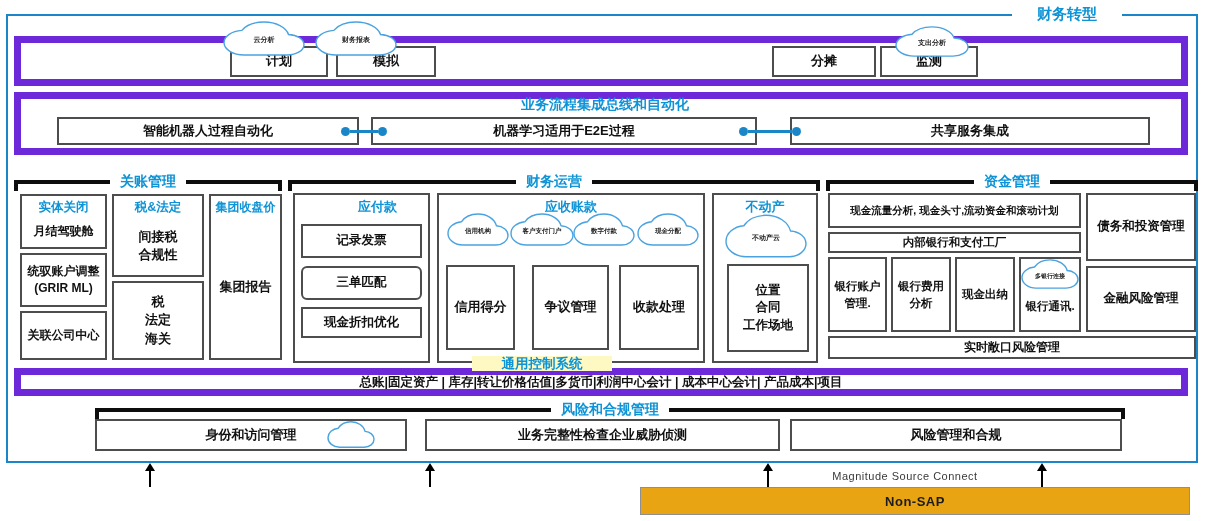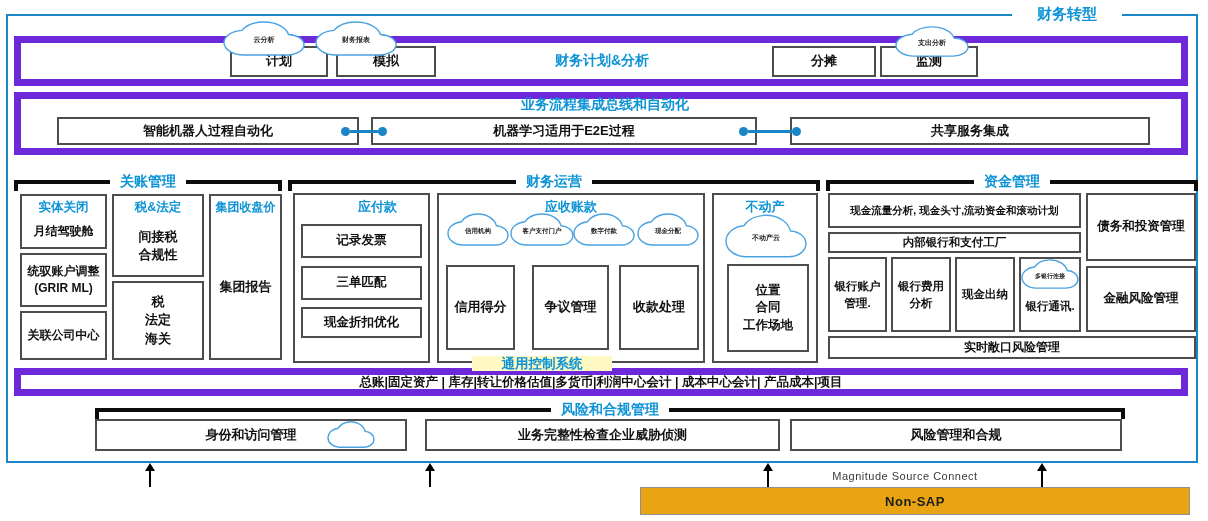--- a/index.html
+++ b/index.html
@@ -47,21 +47,20 @@
 </style>
 </head>
 <body>
 
 <div id="canvas">
 
   <div class="frame" style="left:6px;top:14px;width:1192px;height:449px;"></div>
   <div class="sec-title" style="left:1012px;top:5px;width:110px;font-size:15px;background:#fff;line-height:18px;">财务转型</div>
 
   <div class="panel" style="left:14px;top:36px;width:1174px;height:50px;"></div>
-  <div class="sec-title" style="left:502px;top:52px;width:200px;font-size:14px;">财务计划&amp;分析</div>
   <div class="tbox" style="left:230px;top:46px;width:98px;height:31px;">计划</div>
   <div class="tbox" style="left:336px;top:46px;width:100px;height:31px;">模拟</div>
   <div class="tbox" style="left:772px;top:46px;width:104px;height:31px;">分摊</div>
   <div class="tbox" style="left:880px;top:46px;width:98px;height:31px;">监测</div>
 
   <div class="cloud" style="left:224px;top:21px;width:80px;height:35px;">
     <svg viewBox="0 3.5 24 17" preserveAspectRatio="none">
         <path d="M19.35 10.04C18.67 6.59 15.64 4 12 4 9.11 4 6.6 5.64 5.35 8.04 2.34 8.36 0 10.91 0 14c0 3.31 2.69 6 6 6h13c2.76 0 5-2.24 5-5 0-2.64-2.05-4.78-4.65-4.96z"></path>
       </svg>
     <span class="cloud-label">云分析</span>
@@ -118,21 +117,21 @@
     <span class="fill">集团报告</span>
   </div>
 
   <div class="bracket" style="left:288px;top:180px;width:532px;">
     <span class="bracket-label">财务运营</span>
   </div>
 
   <div class="gpanel" style="left:293px;top:193px;width:137px;height:170px;"></div>
   <div class="sec-title" style="left:293px;top:198px;width:137px;font-size:13px;margin-left:16px;">应付款</div>
   <div class="tbox" style="left:301px;top:224px;width:121px;height:34px;font-size:12.5px;">记录发票</div>
-  <div class="tbox" style="left:301px;top:266px;width:121px;height:34px;font-size:12.5px;">三单匹配</div>
+  <div class="tbox" style="left:301px;top:266px;width:121px;height:34px;font-size:12.5px;border-radius:6px;">三单匹配</div>
   <div class="tbox" style="left:301px;top:307px;width:121px;height:31px;font-size:12.5px;">现金折扣优化</div>
 
   <div class="gpanel" style="left:437px;top:193px;width:268px;height:170px;"></div>
   <div class="sec-title" style="left:437px;top:198px;width:268px;font-size:13px;">应收账款</div>
   <div class="cloud" style="left:448px;top:213px;width:60px;height:33px;">
     <svg viewBox="0 3.5 24 17" preserveAspectRatio="none">
         <path d="M19.35 10.04C18.67 6.59 15.64 4 12 4 9.11 4 6.6 5.64 5.35 8.04 2.34 8.36 0 10.91 0 14c0 3.31 2.69 6 6 6h13c2.76 0 5-2.24 5-5 0-2.64-2.05-4.78-4.65-4.96z"></path>
       </svg>
     <span class="cloud-label tiny">信用机构</span>
   </div>

